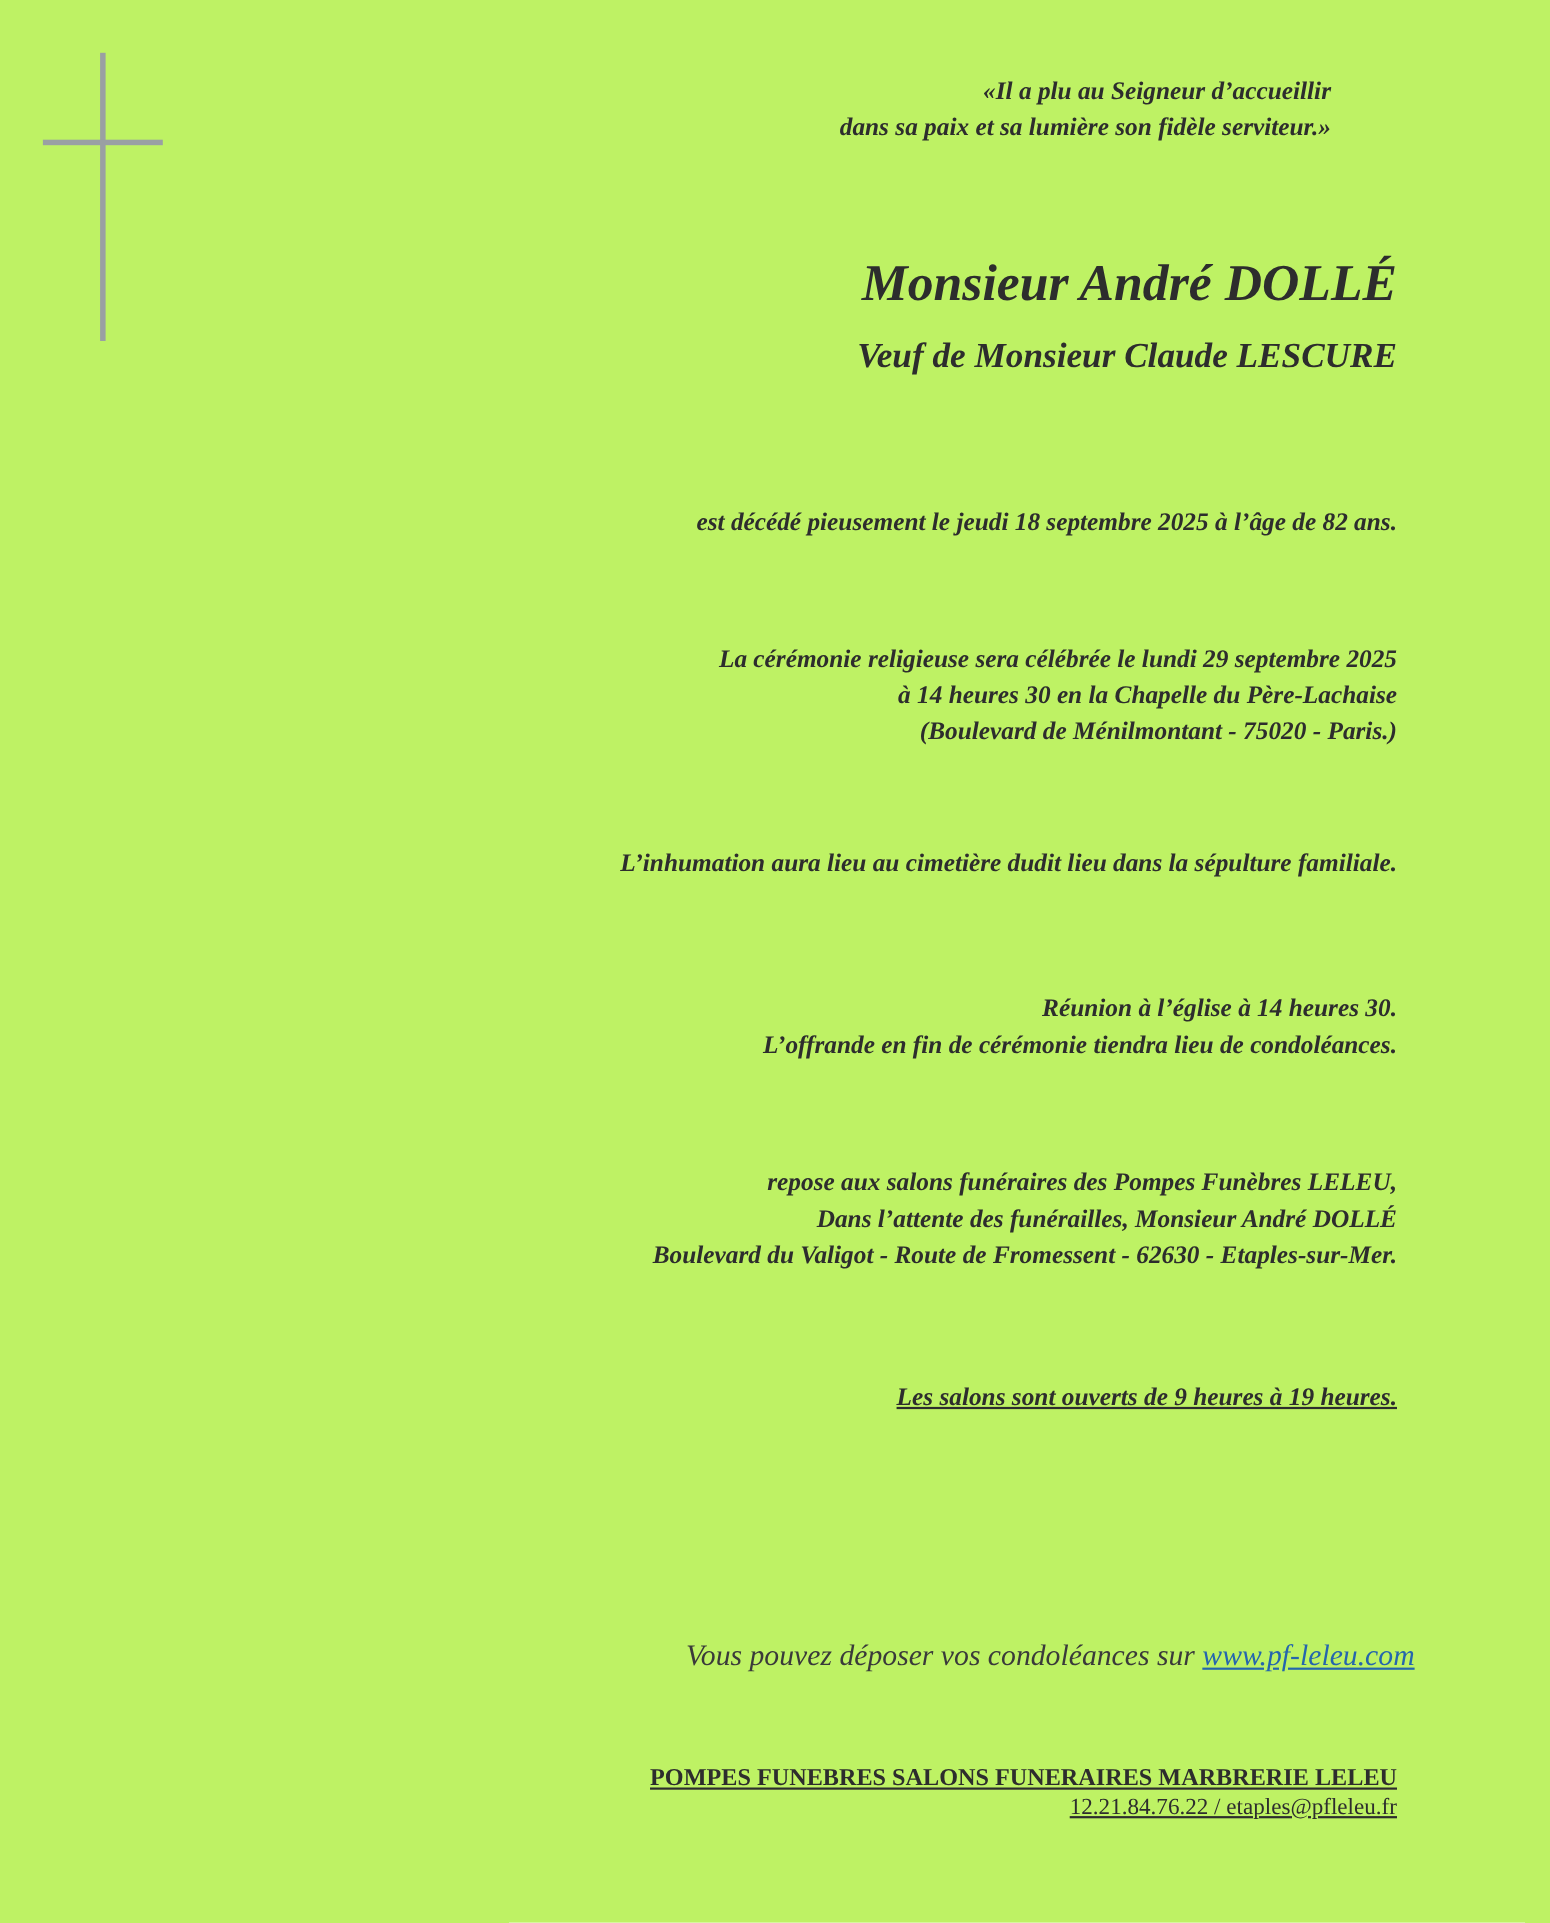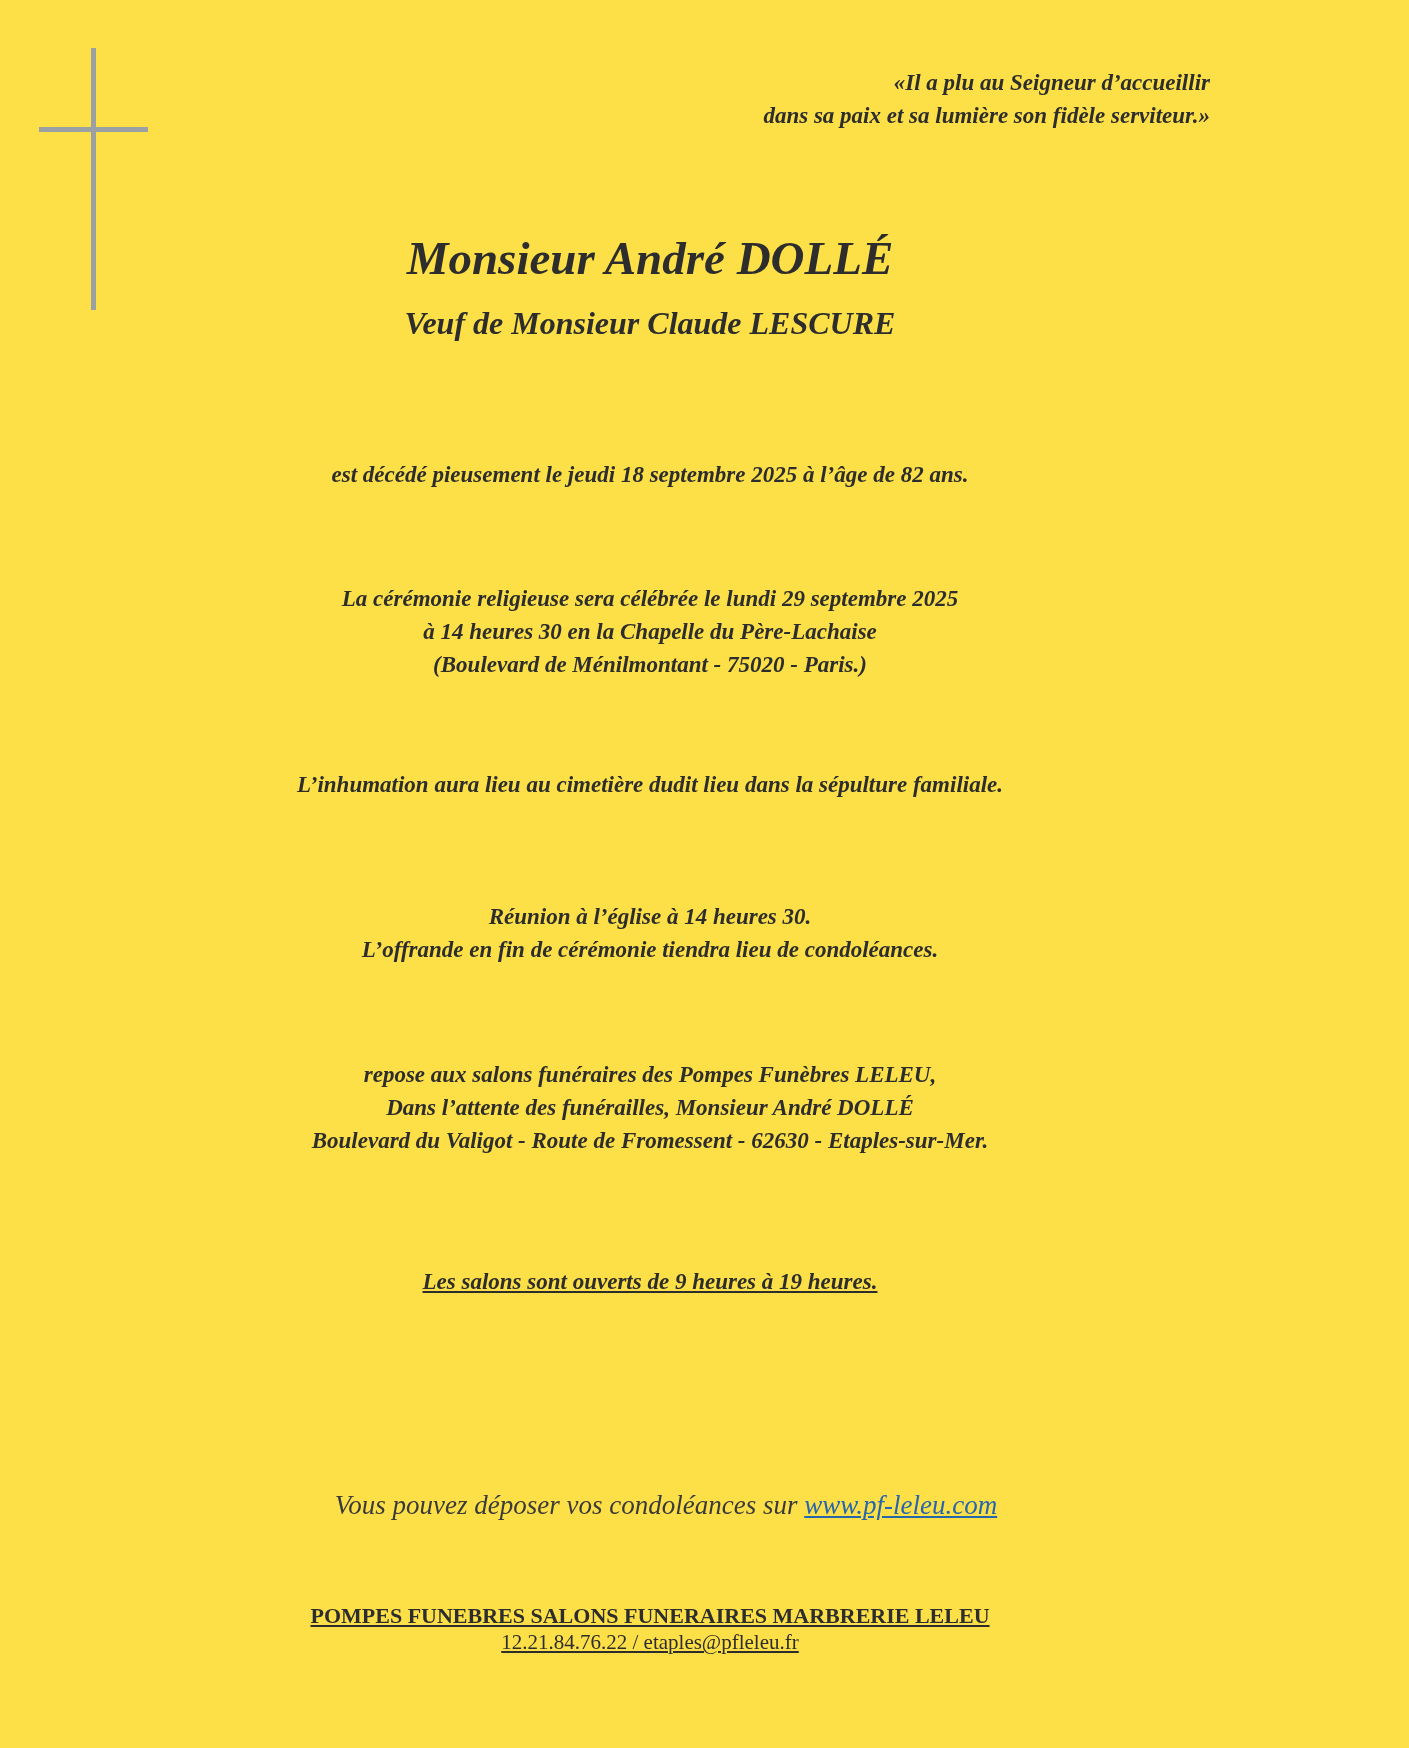--- a/index.html
+++ b/index.html
@@ -4,21 +4,21 @@
 <style>
   html, body {
     margin: 0;
     padding: 0;
     background: #ffffff;
   }
   .page {
     position: relative;
     width: 1409px;
     height: 1748px;
-    background: #fde047;
+    background: #bef264;
     overflow: hidden;
     font-family: "Liberation Serif", "DejaVu Serif", serif;
     color: #2d2d2d;
   }
   
   .cross-v {
     position: absolute;
     left: 91px;
     top: 48px;
     width: 5px;
@@ -41,23 +41,23 @@
     text-align: right;
     font-style: italic;
     font-weight: bold;
     font-size: 23px;
     line-height: 33px;
     color: #2d2d2d;
   }
   
   .center-block {
     position: absolute;
-    left: 15px;
+    left: 0;
     width: 1270px;
-    text-align: center;
+    text-align: right;
   }
   .title {
     top: 226px;
     margin: 0;
     font-style: italic;
     font-weight: bold;
     font-size: 47px;
     line-height: 64px;
     color: #2d2d2d;
   }
@@ -76,21 +76,21 @@
     font-weight: bold;
     font-size: 23px;
     line-height: 33px;
     color: #2d2d2d;
   }
   .death-line   { top: 458px; }
   .ceremony     { top: 582px; }
   .burial       { top: 768px; }
   .gathering    { top: 900px; }
   .repose       { top: 1058px; }
-  .hours        { top: 1253px; margin-top: 12px; }
+  .hours        { top: 1253px; }
   .hours .underline { text-decoration: underline; }
   .condolences {
     top: 1473px;
     margin: 16px;
     font-style: italic;
     font-weight: normal;
     font-size: 27px;
     line-height: 33px;
     color: #3a3a3a;
   }

